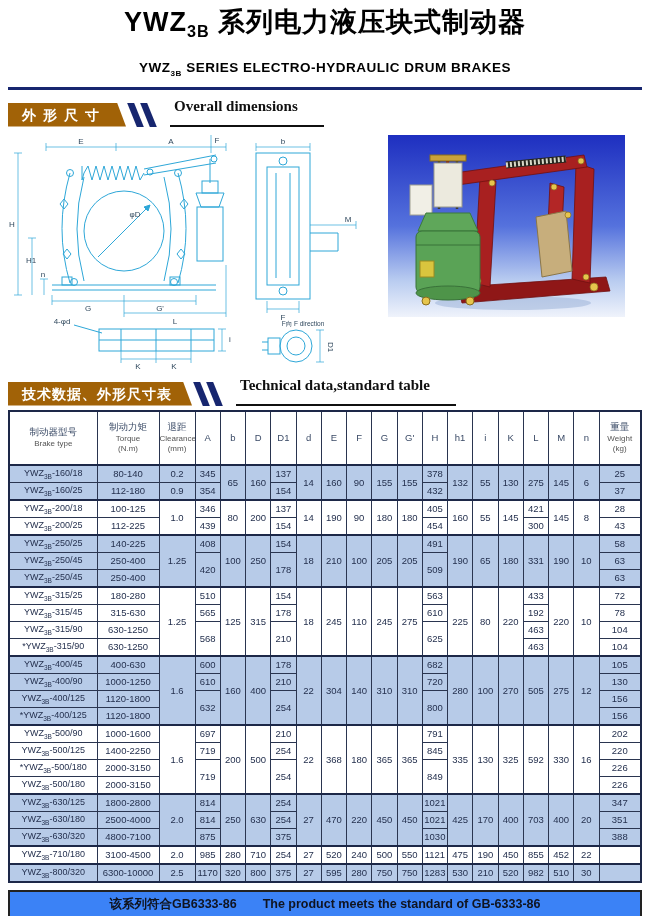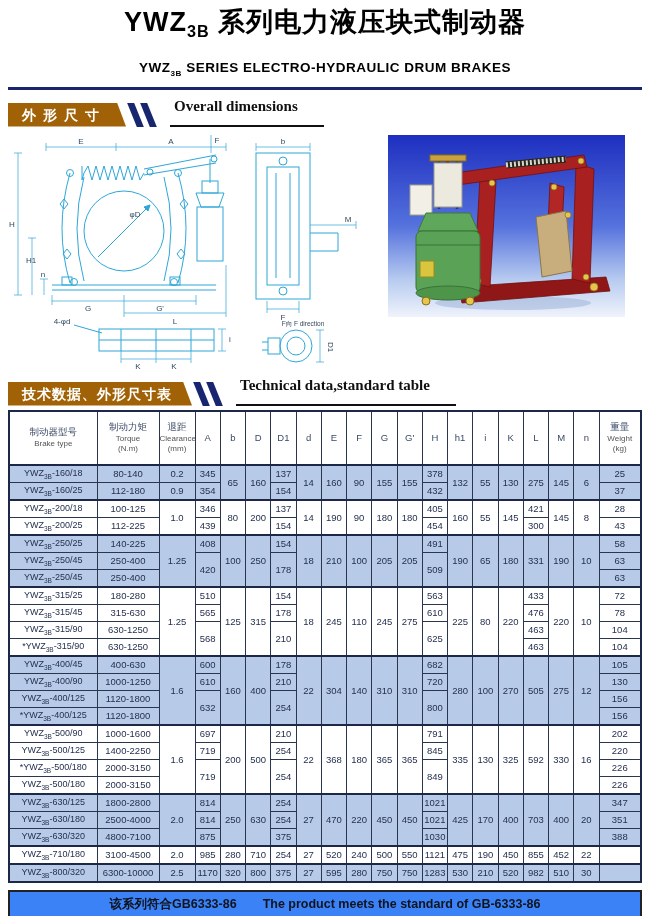--- a/index.html
+++ b/index.html
@@ -438,21 +438,21 @@
           <td rowspan="4">220</td>
           <td rowspan="4">10</td>
           <td>72</td>
         </tr>
         <tr class="rw">
           <td class="type">YWZ<sub>3B</sub>-315/45</td>
           <td>315-630</td>
           <td>565</td>
           <td>178</td>
           <td>610</td>
-          <td>476</td>
+          <td>192</td>
           <td>78</td>
         </tr>
         <tr class="rw">
           <td class="type">YWZ<sub>3B</sub>-315/90</td>
           <td>630-1250</td>
           <td rowspan="2">568</td>
           <td rowspan="2">210</td>
           <td rowspan="2">625</td>
           <td>463</td>
           <td>104</td>

